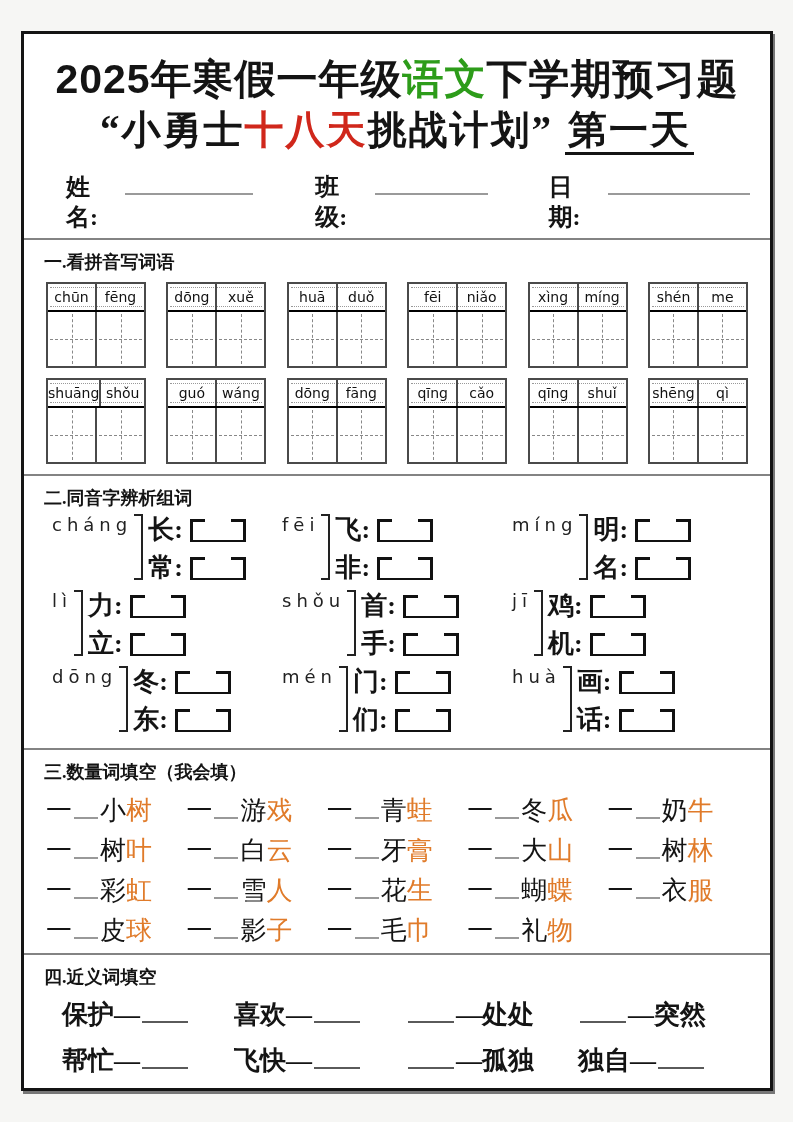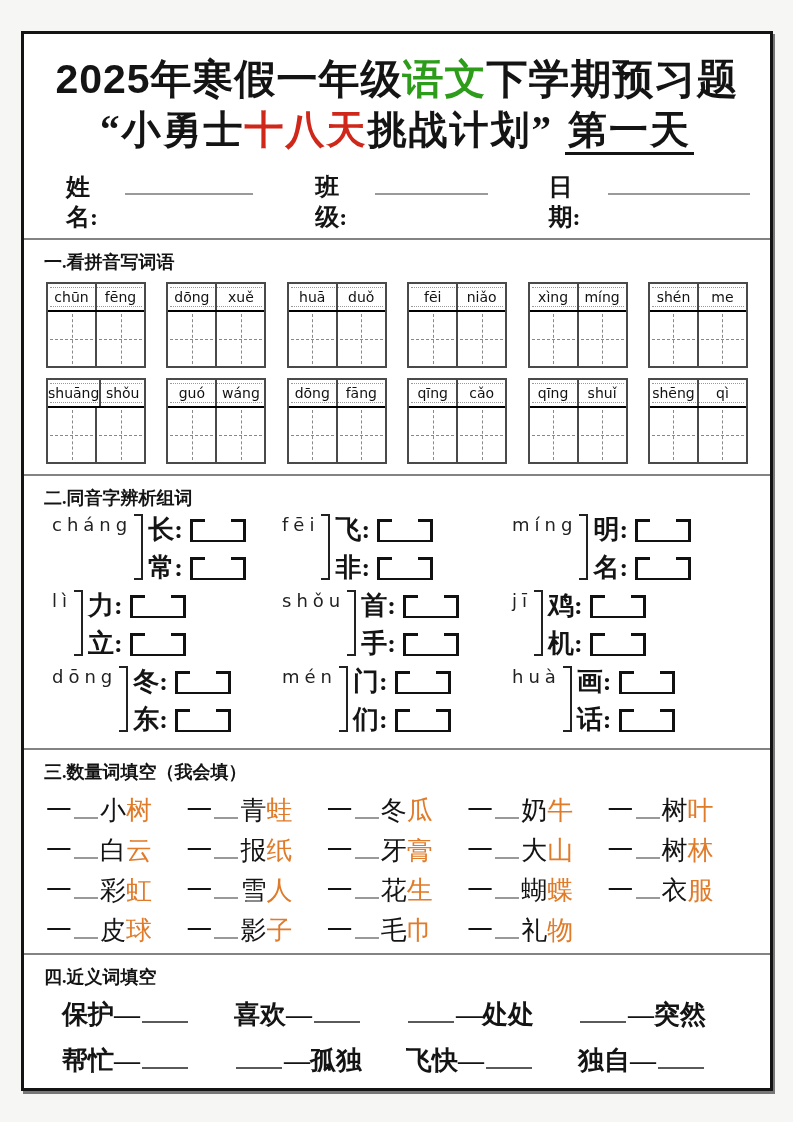--- a/index.html
+++ b/index.html
@@ -338,26 +338,26 @@
           </span>
         </span>
       </div>
     </div>
 
   <div class="hr"></div>
 
   <div class="shead">三.数量词填空（我会填）</div>
   <div class="s3grid" id="s3grid">
       <span class="s3item"><span>一</span><span class="blank3"></span><span>小</span><span class="orange">树</span></span>
+      <span class="s3item"><span>一</span><span class="blank3"></span><span>游</span><span class="orange">戏</span></span>
       <span class="s3item"><span>一</span><span class="blank3"></span><span>青</span><span class="orange">蛙</span></span>
       <span class="s3item"><span>一</span><span class="blank3"></span><span>冬</span><span class="orange">瓜</span></span>
       <span class="s3item"><span>一</span><span class="blank3"></span><span>奶</span><span class="orange">牛</span></span>
       <span class="s3item"><span>一</span><span class="blank3"></span><span>树</span><span class="orange">叶</span></span>
       <span class="s3item"><span>一</span><span class="blank3"></span><span>白</span><span class="orange">云</span></span>
-      <span class="s3item"><span>一</span><span class="blank3"></span><span>报</span><span class="orange">纸</span></span>
       <span class="s3item"><span>一</span><span class="blank3"></span><span>牙</span><span class="orange">膏</span></span>
       <span class="s3item"><span>一</span><span class="blank3"></span><span>大</span><span class="orange">山</span></span>
       <span class="s3item"><span>一</span><span class="blank3"></span><span>树</span><span class="orange">林</span></span>
       <span class="s3item"><span>一</span><span class="blank3"></span><span>彩</span><span class="orange">虹</span></span>
       <span class="s3item"><span>一</span><span class="blank3"></span><span>雪</span><span class="orange">人</span></span>
       <span class="s3item"><span>一</span><span class="blank3"></span><span>花</span><span class="orange">生</span></span>
       <span class="s3item"><span>一</span><span class="blank3"></span><span>蝴</span><span class="orange">蝶</span></span>
       <span class="s3item"><span>一</span><span class="blank3"></span><span>衣</span><span class="orange">服</span></span>
       <span class="s3item"><span>一</span><span class="blank3"></span><span>皮</span><span class="orange">球</span></span>
       <span class="s3item"><span>一</span><span class="blank3"></span><span>影</span><span class="orange">子</span></span>
@@ -367,21 +367,21 @@
 
   <div class="hr"></div>
 
   <div class="shead">四.近义词填空</div>
   <div class="s4grid" id="s4grid">
       <span class="s4item"><span>保护</span><span class="dash">—</span><span class="blank4"></span></span>
       <span class="s4item"><span>喜欢</span><span class="dash">—</span><span class="blank4"></span></span>
       <span class="s4item"><span class="blank4"></span><span class="dash">—</span><span>处处</span></span>
       <span class="s4item"><span class="blank4"></span><span class="dash">—</span><span>突然</span></span>
       <span class="s4item"><span>帮忙</span><span class="dash">—</span><span class="blank4"></span></span>
+      <span class="s4item"><span>飞快</span><span class="dash">—</span><span class="blank4"></span></span>
       <span class="s4item"><span class="blank4"></span><span class="dash">—</span><span>孤独</span></span>
-      <span class="s4item"><span>飞快</span><span class="dash">—</span><span class="blank4"></span></span>
       <span class="s4item"><span>独自</span><span class="dash">—</span><span class="blank4"></span></span>
       <span class="s4item"><span class="blank4"></span><span class="dash">—</span><span>恰好</span></span>
       <span class="s4item"><span class="blank4"></span><span class="dash">—</span><span>很多</span></span>
       <span class="s4item"><span class="blank4"></span><span class="dash">—</span><span>以前</span></span>
     </div>
 
 </div>
 
 </body></html>

